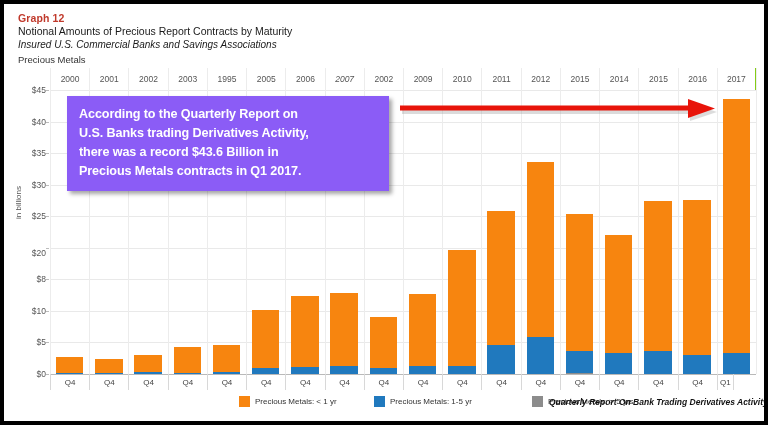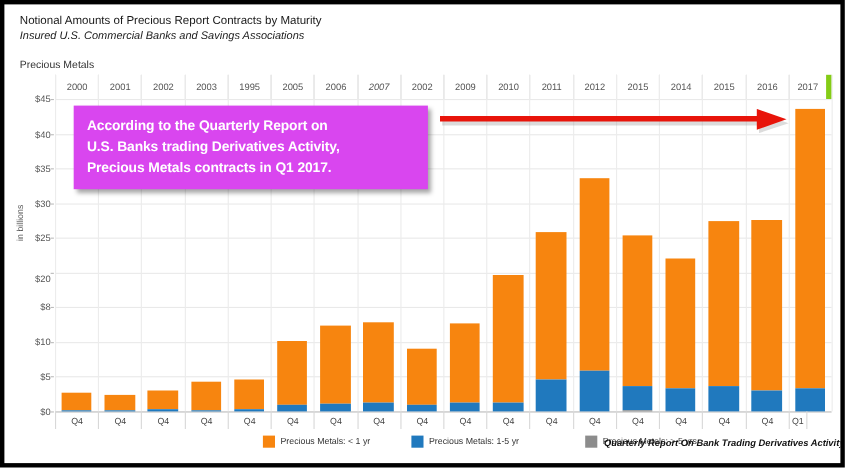--- a/index.html
+++ b/index.html
@@ -69,21 +69,21 @@
     position:absolute;left:46px;top:64px;
     width:706px;height:22px;
   }
   .ycell{
     position:absolute;top:0;height:22px;
     border-left:1px solid #d8d8d8;
     box-sizing:border-box;
     display:flex;align-items:center;justify-content:center;
     font-size:8.5px;color:#555;
   }
-  .ycell.last{border-right:5px solid #84cc16;}
+  .ycell.last{border-right:1px solid #84cc16;}
   .vsep{
     position:absolute;top:0;bottom:0;width:1px;background:#ececec;
   }
   
   .bars{position:absolute;left:0;right:0;top:22px;bottom:0;}
   .bargroup{
     position:absolute;bottom:0;
     display:flex;flex-direction:column;justify-content:flex-end;
   }
   .seg{width:100%;}
@@ -99,21 +99,21 @@
     border-left:1px solid #d8d8d8;
     box-sizing:border-box;
     display:flex;align-items:center;justify-content:center;
     font-size:8px;color:#444;
   }
   .qcell.last{border-right:1px solid #d8d8d8;}
   
   .callout{
     position:absolute;left:63px;top:92px;
     width:322px;
-    background:#d946ef;
+    background:#8b5cf6;
     padding:9px 12px 10px 12px;
     box-sizing:border-box;
     box-shadow:3px 3px 4px rgba(0,0,0,.35);
   }
   .callout p{
     margin:0;
     color:#ffffff;
     font-size:12.6px;
     font-weight:bold;
     line-height:19px;
@@ -138,20 +138,21 @@
     font-size:8.5px;font-style:italic;font-weight:bold;color:#111;
     white-space:nowrap;
   }
 </style>
 </head>
 <body>
 
 <div class="frame">
 
   <div class="hdr">
+    <div class="graph-no">Graph 12</div>
     <div class="hdr-title">Notional Amounts of Precious Report Contracts by Maturity</div>
     <div class="hdr-sub">Insured U.S. Commercial Banks and Savings Associations</div>
   </div>
 
   <div class="series-name">Precious Metals</div>
 
   <div class="ylab">in billions</div>
 
   <div class="yearband" id="yearband">
       <div class="ycell" style="left: 0px; width: 39.2222px;">2000</div>
@@ -331,20 +332,21 @@
       <line x1="0" y1="9" x2="292" y2="9" stroke="#9a9a9a" stroke-width="6" opacity=".35" transform="translate(2,3)"></line>
       <polygon points="288,1 315,10 288,19" fill="#9a9a9a" opacity=".35" transform="translate(2,3)"></polygon>
       <line x1="0" y1="9" x2="292" y2="9" stroke="#E8140A" stroke-width="5"></line>
       <polygon points="288,0 315,9.5 288,19" fill="#E8140A"></polygon>
     </g>
   </svg>
 
   <div class="callout">
     <p>According to the Quarterly Report on</p>
     <p>U.S. Banks trading Derivatives Activity,</p>
+    <p>there was a record $43.6 Billion in</p>
     <p>Precious Metals contracts in Q1 2017.</p>
   </div>
 
   <div class="legend">
     <div id="legend-items">
         <div class="lg-item" style="left: 200px; padding-left: 35px;">
           <span class="swatch" style="background: rgb(247, 133, 15);"></span>
           <span>Precious Metals: &lt; 1 yr</span>
         </div>
         <div class="lg-item" style="left: 370px;">

